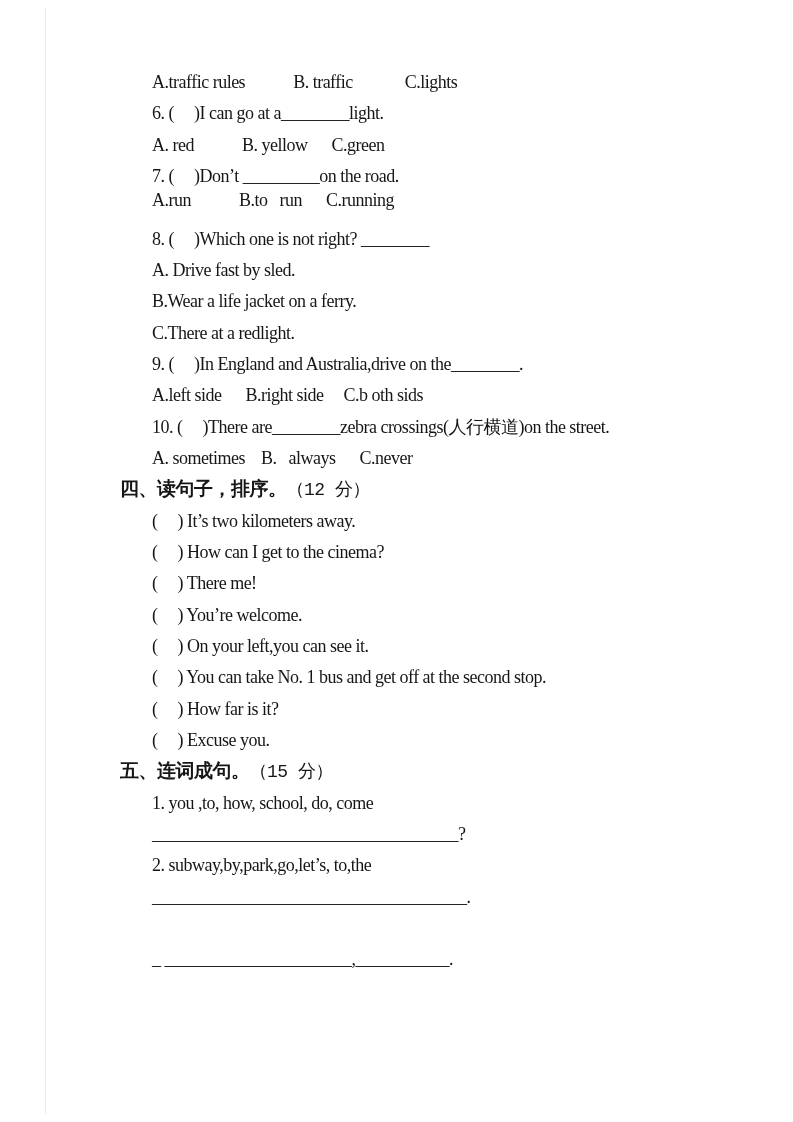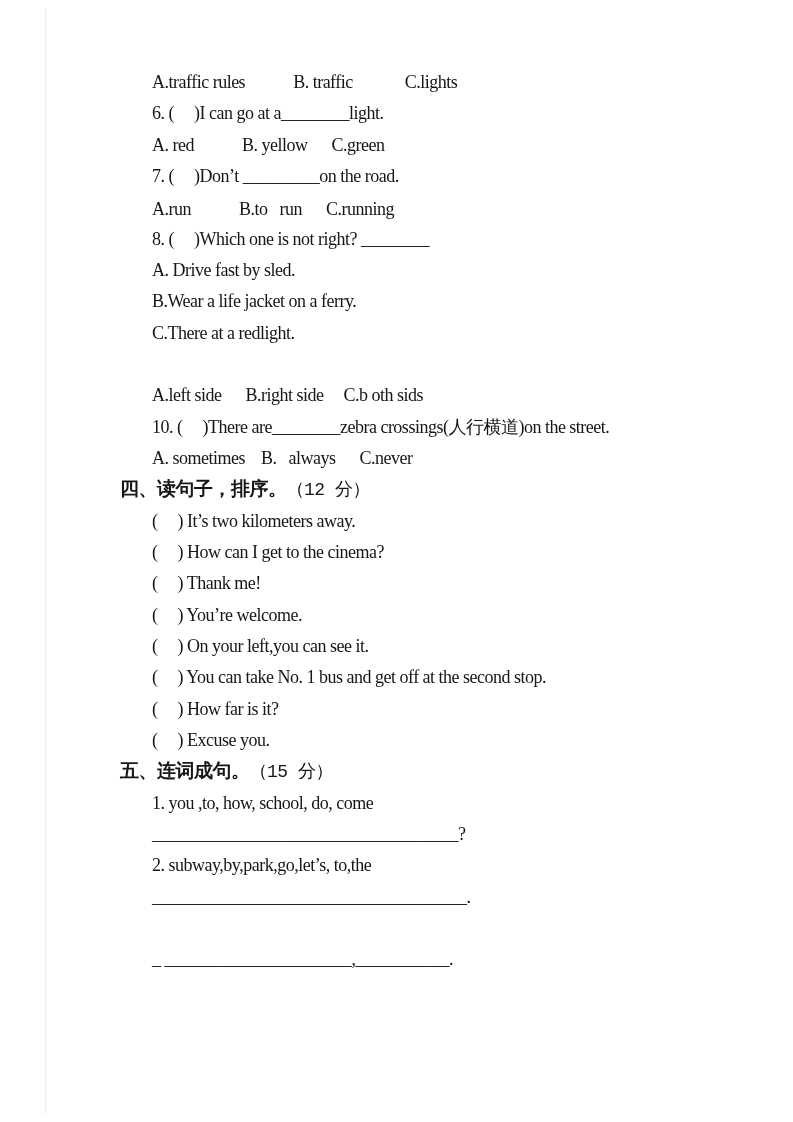--- a/index.html
+++ b/index.html
@@ -43,34 +43,35 @@
 </head>
 <body>
 
 <div class="page">
   <div class="margin-rule"></div>
 
   <div class="line" style="top:70px">A.traffic rules            B. traffic             C.lights</div>
   <div class="line" style="top:101px">6. (     )I can go at a________light.</div>
   <div class="line" style="top:133px">A. red            B. yellow      C.green</div>
   <div class="line" style="top:164px">7. (     )Don’t _________on the road.</div>
-  <div class="line" style="top:197px">A.run            B.to   run      C.running</div>
+  <div class="line" style="top:188px">A.run            B.to   run      C.running</div>
   <div class="line" style="top:227px">8. (     )Which one is not right? ________</div>
   <div class="line" style="top:258px">A. Drive fast by sled.</div>
   <div class="line" style="top:289px">B.Wear a life jacket on a ferry.</div>
   <div class="line" style="top:321px">C.There at a redlight.</div>
+  <div class="line" style="top:352px">9. (     )In England and Australia,drive on the________.</div>
   <div class="line" style="top:383px">A.left side      B.right side     C.b oth sids</div>
   <div class="line" style="top:415px">10. (     )There are________zebra crossings(人行横道)on the street.</div>
   <div class="line" style="top:446px">A. sometimes    B.   always      C.never</div>
 
   <div class="line sec-header" style="top:477px"><span>四、读句子，排序。</span><span class="score">（12 分）</span></div>
 
   <div class="line" style="top:509px">(     ) It’s two kilometers away.</div>
   <div class="line" style="top:540px">(     ) How can I get to the cinema?</div>
-  <div class="line" style="top:571px">(     ) Thank me!</div>
+  <div class="line" style="top:571px">(     ) There me!</div>
   <div class="line" style="top:603px">(     ) You’re welcome.</div>
   <div class="line" style="top:634px">(     ) On your left,you can see it.</div>
   <div class="line" style="top:665px">(     ) You can take No. 1 bus and get off at the second stop.</div>
   <div class="line" style="top:697px">(     ) How far is it?</div>
   <div class="line" style="top:728px">(     ) Excuse you.</div>
 
   <div class="line sec-header" style="top:759px"><span>五、连词成句。</span><span class="score">（15 分）</span></div>
 
   <div class="line" style="top:791px">1. you ,to, how, school, do, come</div>
   <div class="line" style="top:822px">____________________________________?</div>

